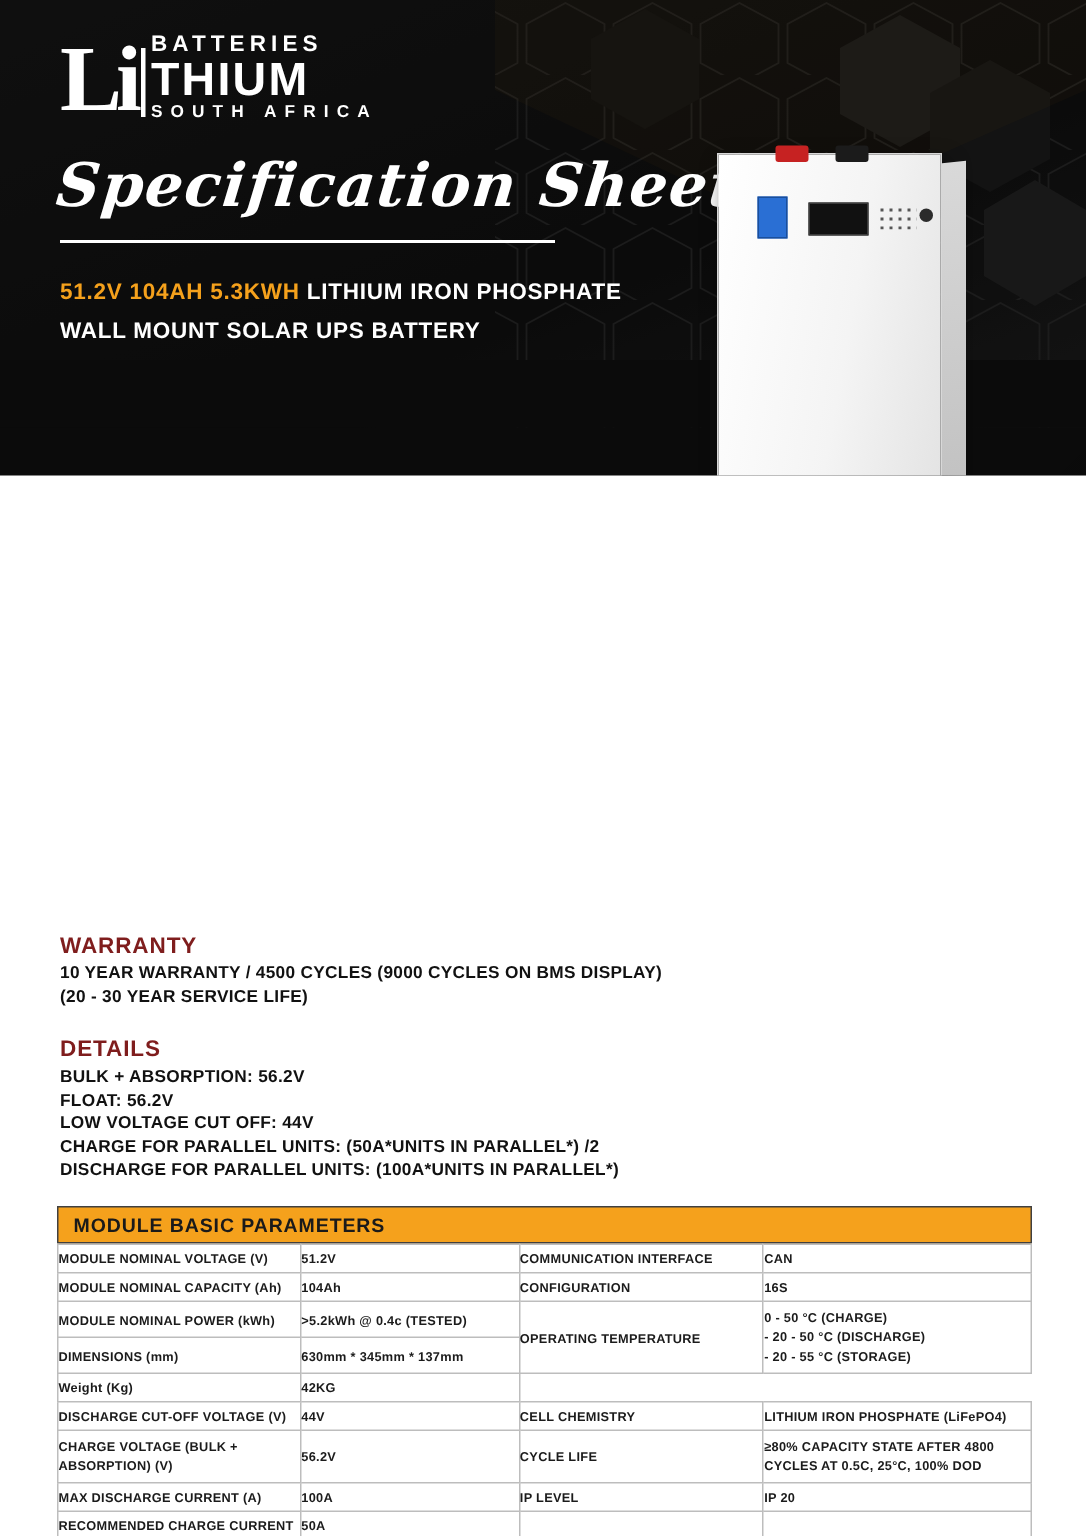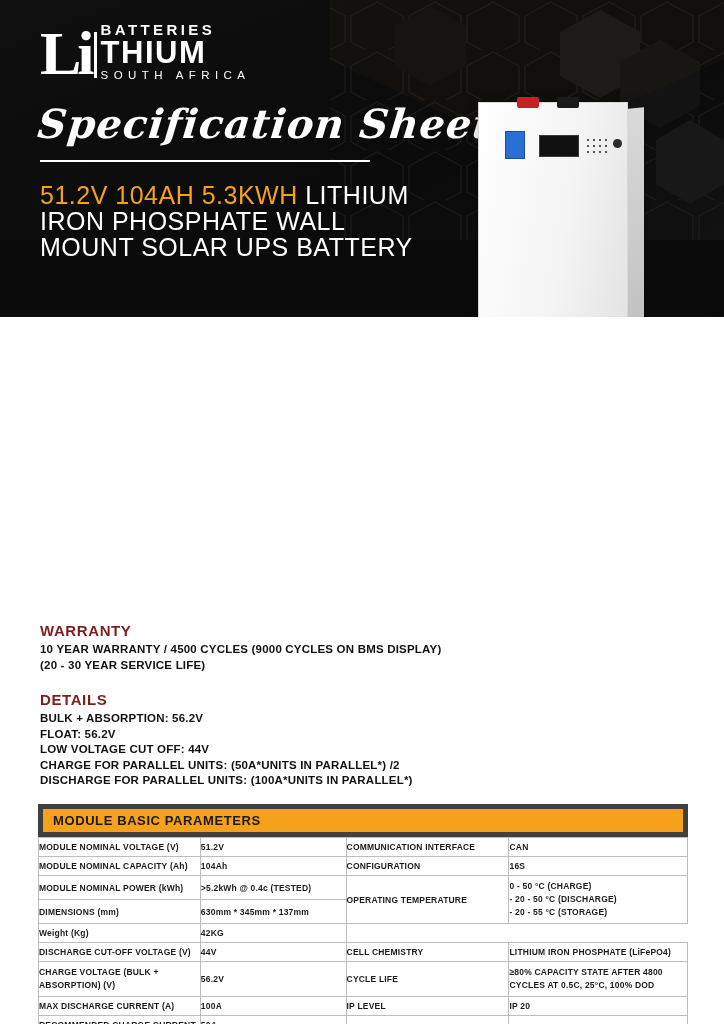--- a/index.html
+++ b/index.html
@@ -39,41 +39,41 @@
     width:3px; height:46px; background:#ffffff;
   }
   .logo-text { display: flex; flex-direction: column; color: #fff; }
   .logo-batteries {
     font-size: 15px; letter-spacing: 3.4px; font-weight: 700; line-height: 15px;
   }
   .logo-thium {
     font-size: 31px; letter-spacing: 1.5px; font-weight: 700; line-height: 31px;
   }
   .logo-sa {
-    font-size: 11.5px; letter-spacing: 5.4px; font-weight: 400; line-height: 15px;
+    font-size: 11.5px; letter-spacing: 5.4px; font-weight: 700; line-height: 15px;
     text-align: center;
   }
 
   .spec-title {
     position: absolute; left: 38px; top: 100px;
     font-family: "DejaVu Serif", serif;
     font-style: italic; font-weight: 700;
     font-size: 40px; color: #ffffff;
     letter-spacing: 1px;
     transform: skewX(-6deg);
   }
   .title-underline{
     position:absolute; left:40px; top:160px; width:330px; height:2px;
     background:#ffffff;
   }
 
   .prod-title {
     position: absolute; left: 40px; top: 182px;
     width: 390px;
-    font-size: 25px; line-height: 26px; font-weight: 400;
+    font-size: 15px; line-height: 26px; font-weight: 700;
     letter-spacing: .5px;
     color: #ffffff;
     text-transform: uppercase;
   }
   .prod-title .hl { color: #f5a11c; }
 
   
   .hero-batt {
     position: absolute; left: 478px; top: 92px;
     width: 168px; height: 280px;
@@ -126,21 +126,21 @@
   .sec-line { font-size: 11.5px; font-weight: 700; color:#111; line-height: 15.5px; letter-spacing:.2px;}
 
   .warranty { position: absolute; left: 40px; top: 305px; width: 420px; }
   .details  { position: absolute; left: 40px; top: 374px; width: 460px; }
 
   
   .mod-table { position: absolute; left: 38px; top: 487px; width: 650px; }
   .mod-head {
     background: #f5a11c; color: #1a1a1a;
     font-size: 13px; font-weight: 700; letter-spacing: .6px;
-    padding: 4px 10px; border: 5px solid #404040;
+    padding: 4px 10px; border: 1px solid #404040;
   }
   table.grid { border-collapse: collapse; width: 100%; font-size: 8.5px; }
   table.grid td {
     border: 1px solid #bdbdbd;
     padding: 4px 0;
     font-weight: 700; color: #1b1b1b;
     vertical-align: middle;
     letter-spacing:.2px;
   }
   td.lbl { width: 163px; background:#fff; }

